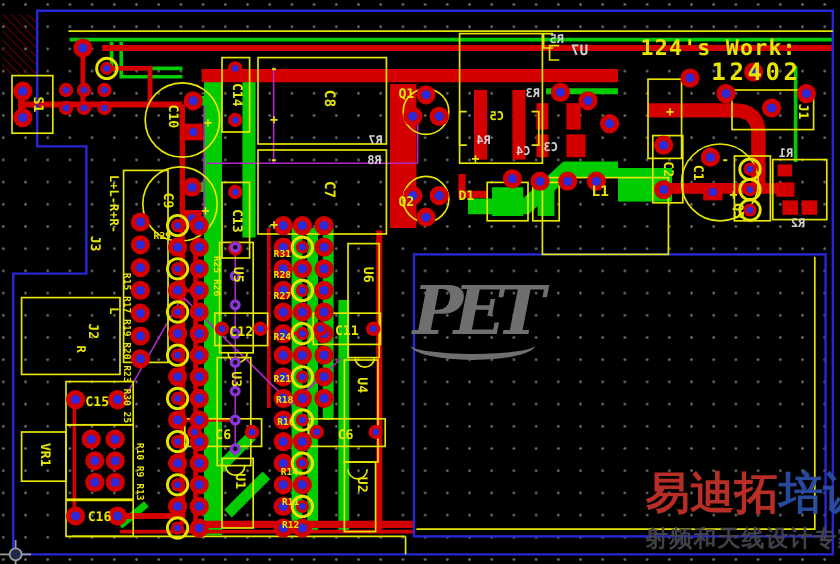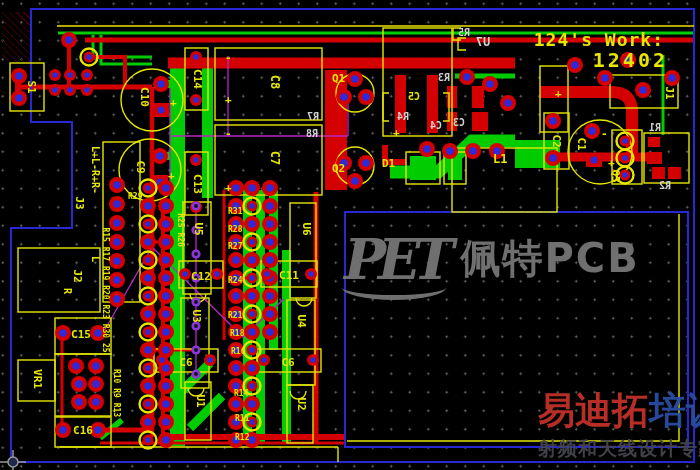--- a/index.html
+++ b/index.html
@@ -17,21 +17,21 @@
   .tb{stroke:#2727d4;fill:none;stroke-width:2}
   .tm{stroke:#b428c8;fill:none;stroke-width:1.3}
   .fr{fill:#d40000}.fg{fill:#00cc00}
   text.ly{fill:#e6e600;font:700 11px "DejaVu Sans Mono",monospace}
   text.lb{fill:#e6e600;font:700 12px "DejaVu Sans Mono",monospace}
   text.ls{fill:#e6e600;font:700 8px "DejaVu Sans Mono",monospace}
   text.lw{fill:#d2d2d2;font:700 10px "DejaVu Sans Mono",monospace}
   text.t1{fill:#e6e600;font:700 18px "DejaVu Sans Mono",monospace;letter-spacing:1px}
   text.t2{fill:#e6e600;font:700 20px "DejaVu Sans Mono",monospace;letter-spacing:3px}
   
-  .wm-c{position:absolute;left:344px;top:231px;display:flex;align-items:flex-start;gap:14px;
+  .wm-c{position:absolute;left:344px;top:231px;display:flex;align-items:flex-end;gap:0;
     color:#757575;opacity:.95}
   .wm-logo{position:relative;font:italic 900 56px "DejaVu Serif",serif;letter-spacing:-8px;line-height:1}
   .swoosh{position:absolute;left:-2px;top:44px;width:104px;height:20px;
     border-bottom:5px solid #757575;border-radius:50%}
   .wm-cn{font:900 40px "DejaVu Sans",sans-serif;letter-spacing:2px}
   .wm-br{position:absolute;left:538px;top:386px;line-height:1.08;opacity:.95}
   .wm-br .l1{font:900 37px "DejaVu Sans",sans-serif;white-space:nowrap}
   .wm-br .r{color:#c23129}.wm-br .b{color:#2a4da5}
   .wm-br .l2{font:700 19px "DejaVu Sans",sans-serif;color:#45454d;letter-spacing:1px;white-space:nowrap}
 </style>
@@ -432,21 +432,20 @@
 
     <g>
       <text class="t1" text-anchor="end" x="664" y="46">124's Work:</text>
       <text class="t2" text-anchor="end" x="668" y="67">12402</text>
     </g>
   </svg>
 
   <div class="wm-c">
     <span class="wm-logo">PET</span>
     <span class="swoosh"></span>
-    <span class="wm-cn">佩特PCB</span>
   </div>
 
   <div class="wm-br">
     <div class="l1">
       <span class="r">易迪拓</span><span class="b">培训</span>
     </div>
     <div class="l2">射频和天线设计专家</div>
   </div>
 </div>
 

